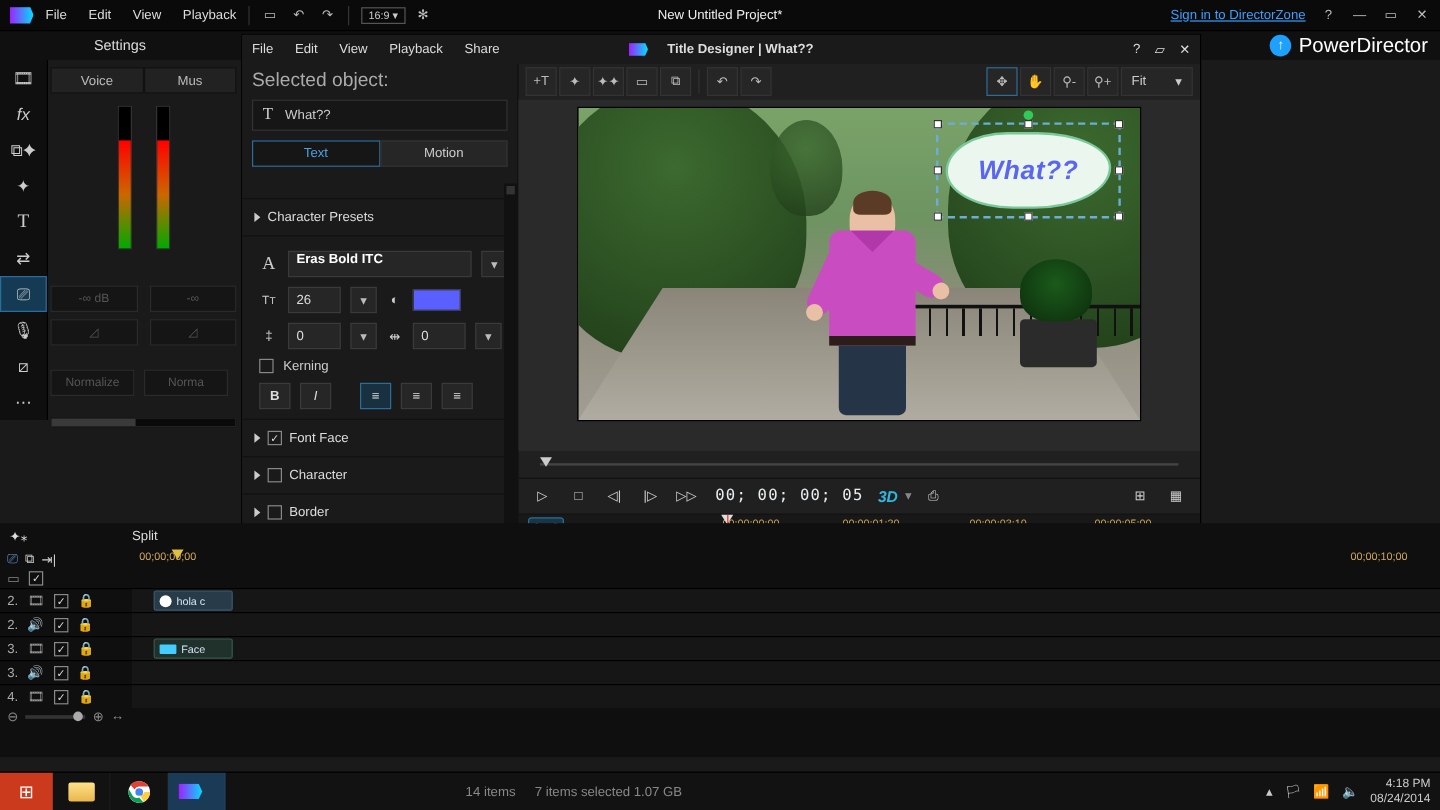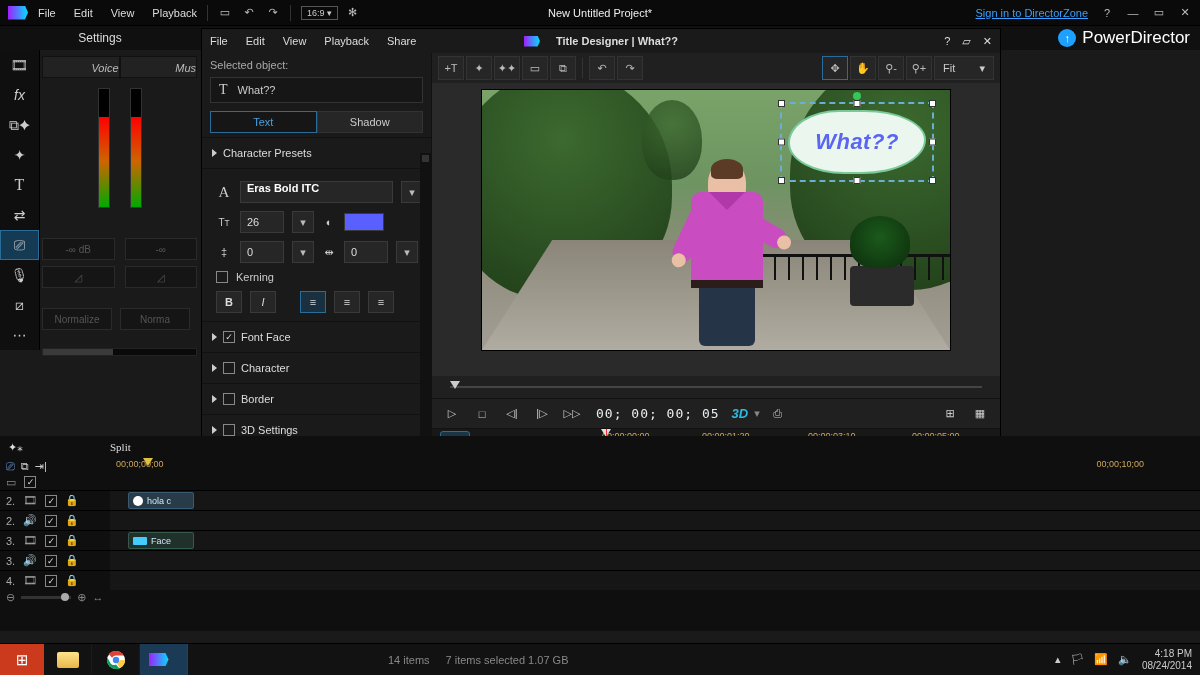--- a/index.html
+++ b/index.html
@@ -19,39 +19,39 @@
 
 .secondrow { height: 24px; background: #101010; display: flex; align-items: center; }
 .capture { width: 200px; text-align: center; color: #ddd; font-size: 12px; }
 
 .leftstrip { position: absolute; left: 0; top: 50px; width: 40px; background: #0f0f0f; border-right: 1px solid #000; }
 .leftstrip .li { height: 30px; display: flex; align-items: center; justify-content: center; color: #ccc; font-size: 14px; cursor: pointer; }
 .leftstrip .li.sel { background: #153a53; box-shadow: inset 0 0 0 1px #2b6d99; }
 
 .behind-panel { position: absolute; left: 42px; top: 56px; width: 155px; }
 .mini-tabs { display: flex; height: 22px; }
-.mini-tab { flex: 1; text-align: right; line-height: 22px; background: #222; border: 1px solid #111; color: #bbb; font-style: italic; }
+.mini-tab { flex: 1; text-align: center; line-height: 22px; background: #222; border: 1px solid #111; color: #bbb; }
 .vu { margin-top: 10px; height: 140px; display: flex; justify-content: center; gap: 20px; }
 .vu-bar { width: 12px; height: 120px; background: #000; border: 1px solid #333; position: relative; }
 .vu-bar::after { content: ""; position: absolute; bottom: 0; left: 0; right: 0; height: 90px; background: linear-gradient(to top, #0a0, #c60, #f00); }
 .knobs { display: flex; gap: 10px; margin-top: 10px; }
 .knob { flex: 1; height: 22px; background: #151515; border: 1px solid #2a2a2a; display: flex; align-items: center; justify-content: center; color: #555; font-size: 10px; }
 .norm-btn { height: 22px; margin-top: 20px; width: 70px; background: #151515; border: 1px solid #2a2a2a; display: inline-flex; align-items: center; justify-content: center; color: #555; font-size: 10px; }
 
 
 .dialog { position: absolute; left: 201px; top: 28px; width: 800px; height: 560px; background: #1f1f1f; border: 1px solid #000; box-shadow: 0 0 0 1px #333 inset; }
 .dlg-bar { height: 24px; background: #1a1a1a; display: flex; align-items: center; padding: 0 8px; position: relative; }
 .dlg-title { position: absolute; left: 50%; transform: translateX(-50%); display: flex; align-items: center; gap: 6px; color: #ddd; font-weight: 600; }
 .dlg-wins { margin-left: auto; display: flex; gap: 12px; color: #ddd; }
 .dlg-body { display: flex; height: calc(100% - 24px - 30px); }
 
 .dlg-left { width: 230px; background: #1a1a1a; border-right: 1px solid #111; overflow-y: auto; position: relative; }
-.sel-obj-lbl { padding: 6px 8px 2px; color: #aaa; font-size: 11px; }
+.sel-obj-lbl { padding: 6px 8px 2px; color: #aaa; font-size: 16px; }
 .sel-obj-box { margin: 4px 8px 8px; height: 26px; background: #161616; border: 1px solid #333; display: flex; align-items: center; padding: 0 8px; gap: 10px; }
-.tabrow { display: flex; margin: 0 8px 4px; }
+.tabrow { display: flex; margin: 0 8px 26px; }
 .tabrow .t { flex: 1; height: 22px; display: flex; align-items: center; justify-content: center; border: 1px solid #333; background: #262626; color: #ccc; cursor: pointer; }
 .tabrow .t.act { background: #161616; color: #4aa0e0; border-color: #2b6d99; }
 .grp { padding: 6px 8px; border-top: 1px solid #111; }
 .grp-hdr { display: flex; align-items: center; gap: 6px; color: #ddd; cursor: pointer; padding: 3px 2px; }
 .grp-hdr .tri { width: 0; height: 0; border-top: 4px solid transparent; border-bottom: 4px solid transparent; border-left: 5px solid #ccc; }
 .grp-hdr.open .tri { transform: rotate(90deg); }
 .grp-body { padding: 6px 0 2px 6px; display: flex; flex-direction: column; gap: 8px; }
 .row { display: flex; align-items: center; gap: 8px; }
 .sel-inp { height: 22px; background: #262626; border: 1px solid #3a3a3a; color: #fff; padding: 0 6px; font-weight: 600; flex: 1; }
 .dd-btn { width: 22px; height: 22px; background: #262626; border: 1px solid #3a3a3a; display: flex; align-items: center; justify-content: center; color: #bbb; cursor: pointer; }
@@ -129,27 +129,27 @@
 
 .dlg-foot { height: 30px; display: flex; align-items: center; justify-content: flex-end; gap: 8px; padding: 0 10px; background: #1a1a1a; border-top: 1px solid #111; }
 .foot-btn { width: 92px; height: 22px; background: #262626; border: 1px solid #3a3a3a; display: flex; align-items: center; justify-content: center; color: #ddd; cursor: pointer; }
 .foot-ico { width: 28px; height: 22px; background: #262626; border: 1px solid #3a3a3a; display: flex; align-items: center; justify-content: center; color: #bbb; cursor: pointer; }
 
 
 .main-tl { position: absolute; left: 0; top: 436px; right: 0; height: 195px; background: #0f0f0f; }
 .main-tl .hdr { height: 22px; display: flex; align-items: center; }
 .main-tl .hdr .c1 { width: 110px; display: flex; gap: 8px; padding: 0 8px; color: #ddd; }
 .main-tl .hdr .c2 { width: 80px; display: flex; align-items: center; gap: 10px; }
-.main-tl .hdr .c2 .split { color: #ddd; font-family: Liberation Serif, serif; }
+.main-tl .hdr .c2 .split { color: #ddd; }
 .main-tl .ruler { height: 16px; display: flex; position: relative; }
 .main-tl .ruler .c1 { width: 110px; display: flex; align-items: center; padding: 0 6px; gap: 6px; }
 .main-tl .ruler .rr { flex: 1; position: relative; }
 .rtick { position: absolute; top: 1px; font-size: 9px; color: #cfa75a; }
 .rtick.l { left: 6px; }
-.rtick.r { right: 56px; }
+.rtick.r { right: 27px; }
 .main-ph { position: absolute; top: 0; left: 33px; width: 0; height: 0; border-left: 5px solid transparent; border-right: 5px solid transparent; border-top: 8px solid #e0c040; }
 .mtrk { height: 20px; display: flex; border-top: 1px solid #000; }
 .mtrk .c1 { width: 110px; display: flex; align-items: center; gap: 8px; padding: 0 6px; color: #aaa; }
 .mtrk .c2 { flex: 1; position: relative; background: #161616; }
 .mclip { position: absolute; top: 1px; bottom: 1px; background: #283b49; border: 1px solid #3a5a70; border-radius: 2px; display: flex; align-items: center; padding: 0 4px; color: #d0e6f5; font-size: 9px; gap: 4px; }
 .mclip.t2 { background: #20302a; border-color: #355a4d; }
 .main-zoom { height: 14px; display: flex; align-items: center; padding: 0 6px; gap: 6px; color: #888; }
 
 
 .taskbar { position: absolute; left: 0; right: 0; bottom: 0; height: 32px; background: #121212; display: flex; align-items: center; border-top: 1px solid #000; }
@@ -265,21 +265,21 @@
   <div class="dlg-body">
 
     <div class="dlg-left">
       <div class="sel-obj-lbl">Selected object:</div>
       <div class="sel-obj-box">
         <span style="font-family:serif;font-size:14px">T</span>
         <span>What??</span>
       </div>
       <div class="tabrow">
         <div class="t act">Text</div>
-        <div class="t">Shadow</div>
+        <div class="t">Motion</div>
       </div>
 
       <div class="grp">
           <div class="grp-hdr">
             <span class="tri"></span>
             <span>Character Presets</span>
           </div>
         </div>
 
       <div class="grp">

